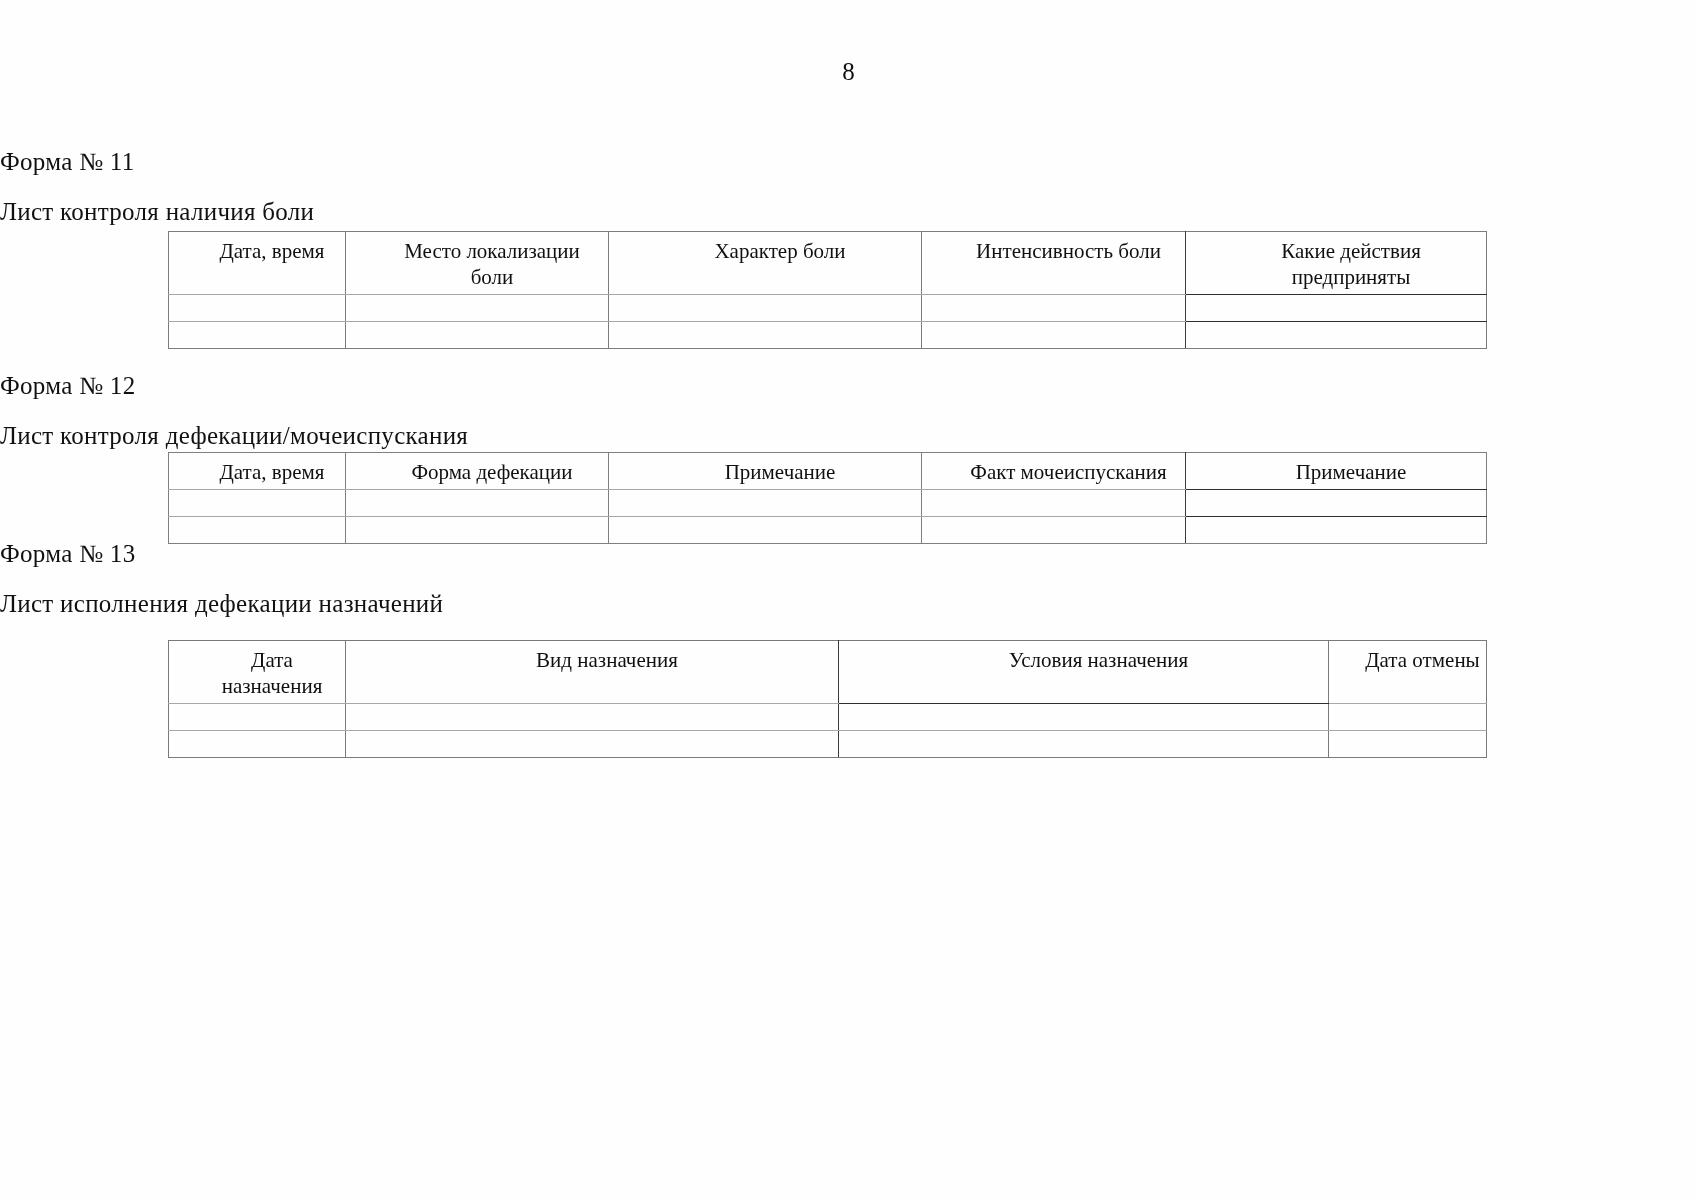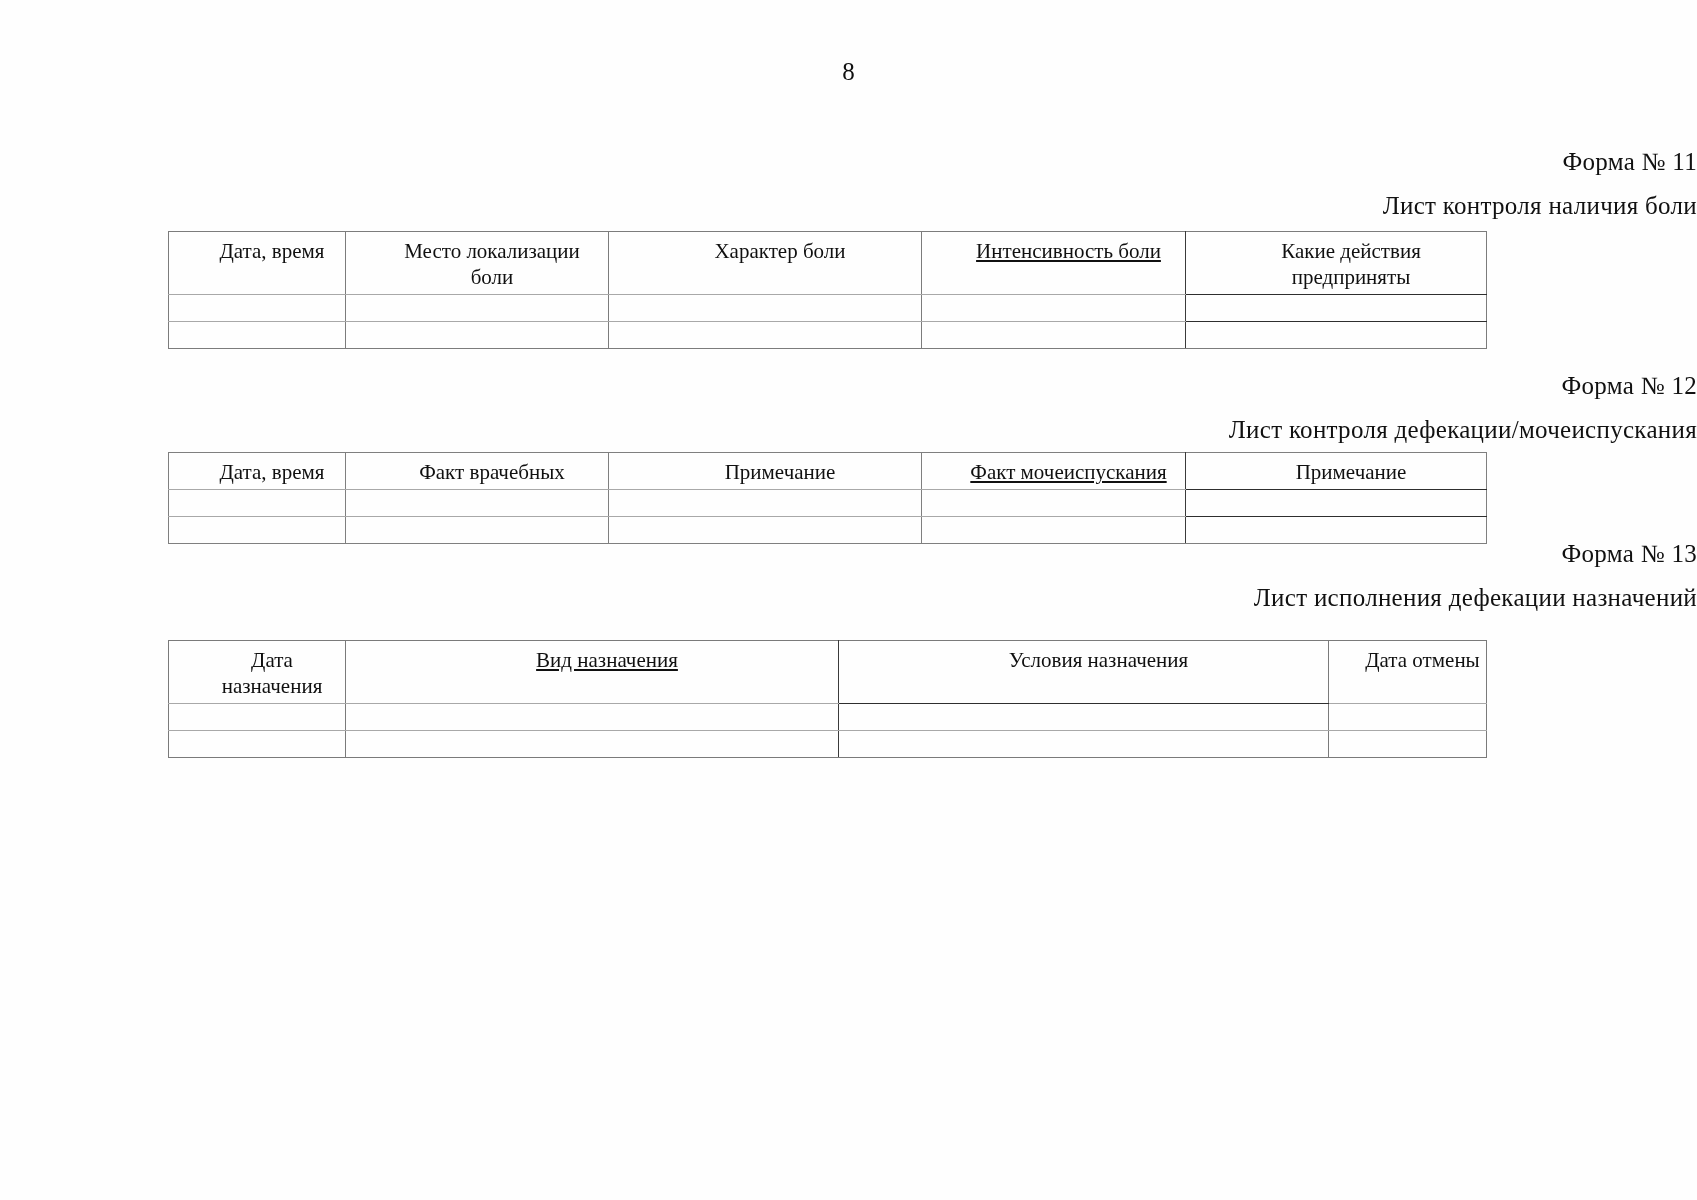--- a/index.html
+++ b/index.html
@@ -31,33 +31,32 @@
     text-align: center;
     font-size: 25px;
     letter-spacing: 0.2px;
   }
 
   
   .form-heading {
     position: absolute;
     left: 0;
     width: 1697px;
-    text-align: right;
+    text-align: left;
   }
   .form-heading .form-label {
     font-size: 25px;
     line-height: 31px;
     letter-spacing: 0.3px;
   }
   .form-heading .form-title {
     font-size: 25px;
     line-height: 33px;
     letter-spacing: 0.3px;
-    margin-top: 12px;
-    padding-left: 12px;
+    margin-top: 18px;
   }
 
   
   .form-table {
     position: absolute;
     border-collapse: collapse;
     table-layout: fixed;
     font-size: 21px;
   }
   .form-table td {
@@ -76,21 +75,21 @@
     padding: 0;
     height: 26px;
   }
 
   
   .form-table.t1 td { border-color: #7c7c7c; }
   .form-table.t2 td { border-color: #7f7f7f; }
   .form-table.t3 td { border-color: #7a7a7a; }
 
   .form-table td.dash-right { border-right: 1px dashed #9a9a9a; }
-  .form-table td.solid-right { border-right: 1.5px solid #3a3a3a; text-decoration: underline; }
+  .form-table td.solid-right { border-right: 1.5px solid #3a3a3a; }
   .form-table td.light-bottom { border-bottom: 1px solid #a8a8a8; }
   .form-table td.dark-bottom { border-bottom: 1.5px solid #2e2e2e; }
 </style>
 </head>
 <body>
 
 <div class="page">
 
   <div class="page-number">8</div>
 
@@ -141,21 +140,21 @@
     <colgroup>
       <col style="width:177px">
       <col style="width:263px">
       <col style="width:313px">
       <col style="width:264px">
       <col style="width:301px">
     </colgroup>
     <tbody>
       <tr>
         <td class="hdr dash-right light-bottom">Дата, время</td>
-        <td class="hdr dash-right light-bottom">Факт врачебных</td>
+        <td class="hdr dash-right light-bottom">Форма дефекации</td>
         <td class="hdr dash-right light-bottom">Примечание</td>
         <td class="hdr solid-right light-bottom">Факт мочеиспускания</td>
         <td class="hdr dark-bottom">Примечание</td>
       </tr>
       <tr>
         <td class="blank dash-right light-bottom"></td>
         <td class="blank dash-right light-bottom"></td>
         <td class="blank dash-right light-bottom"></td>
         <td class="blank solid-right light-bottom"></td>
         <td class="blank dark-bottom"></td>

